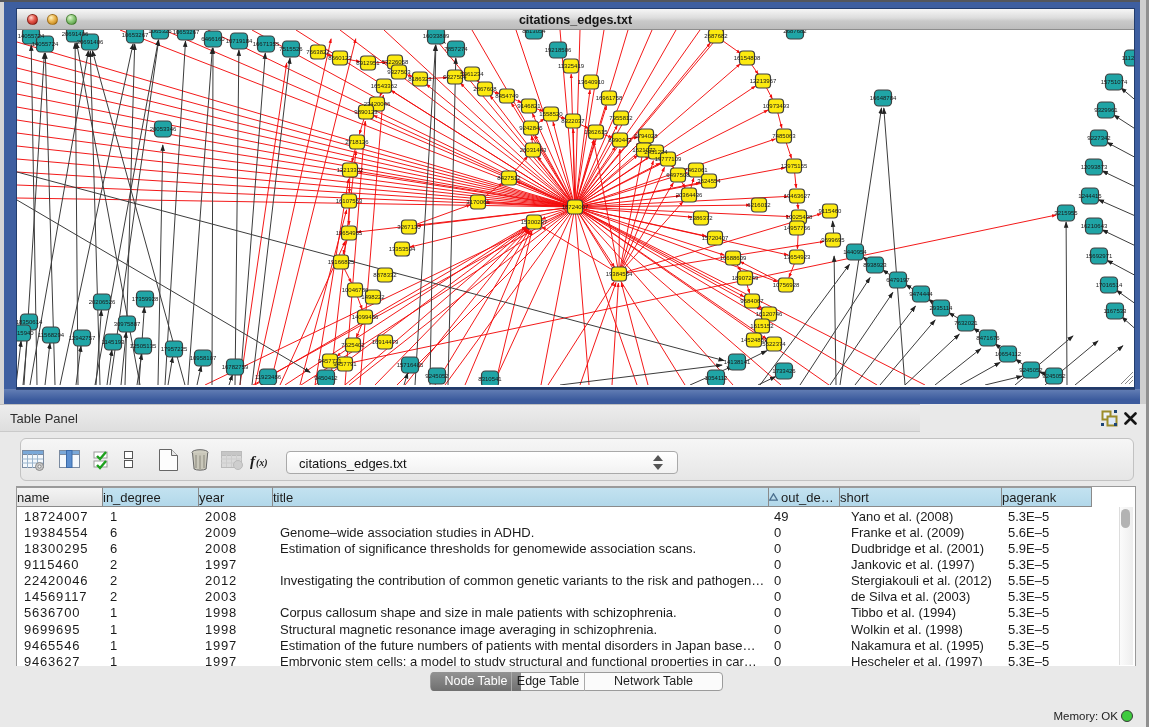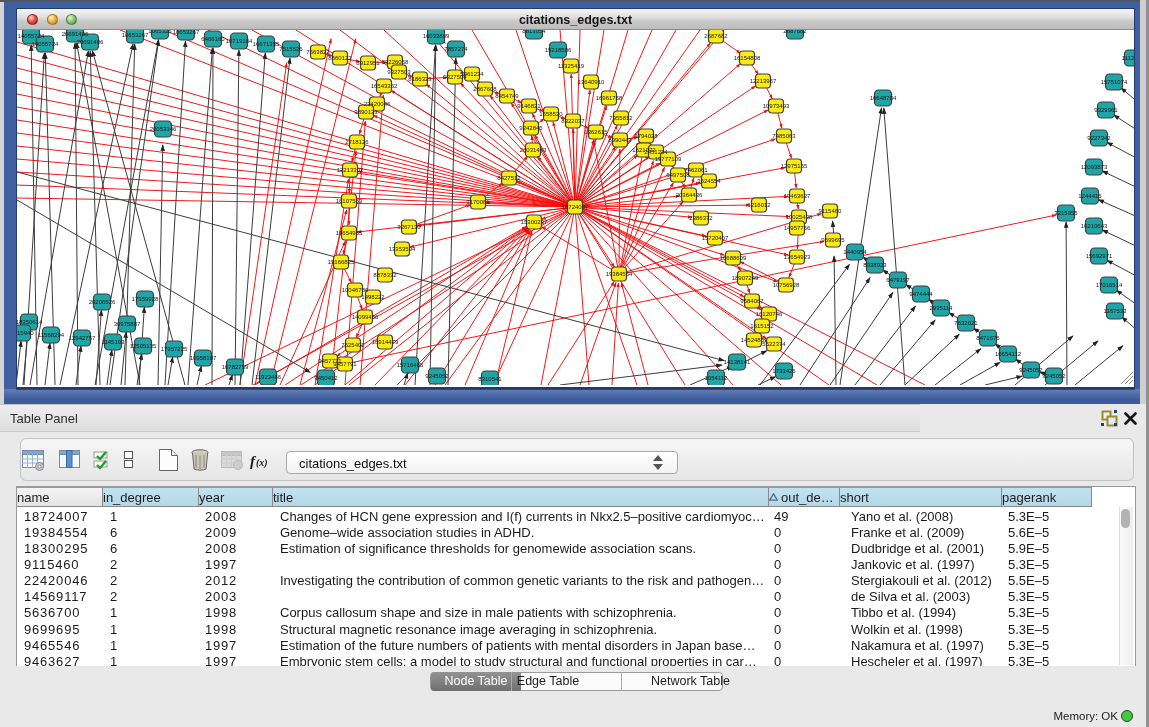--- a/index.html
+++ b/index.html
@@ -682,21 +682,20 @@
 <div class="hcell" style="left:769px;width:71px"><svg width="9" height="8" style="margin-right:3px;margin-bottom:1px">
       <path d="M4.5 0.8 L8.4 7.2 H0.6 z" fill="none" stroke="#4a6f8e" stroke-width="1.3"></path>
     </svg>out_de…</div>
 <div class="hcell" style="left:840px;width:162px">short</div>
 <div class="hcell" style="left:1002px;width:90px">pagerank</div>
 <div class="abs" style="left:17px;top:507px;width:1118px;height:159px;overflow:hidden;background:#fff">
 <div class="row" style="top:1.5px">
       <span style="left:7px;letter-spacing:0.8px">18724007</span>
       <span style="left:93px">1</span>
       <span style="left:188px;letter-spacing:0.8px">2008</span>
-      <span style="left:263px">Changes of HCN gene expression and I(f) currents in Nkx2.5–positive cardiomyoc…</span>
       <span style="left:757px">49</span>
       <span style="left:834px">Yano et al. (2008)</span>
       <span style="left:991px">5.3E–5</span>
     </div>
     <div class="row" style="top:17.6px">
       <span style="left:7px;letter-spacing:0.8px">19384554</span>
       <span style="left:93px">6</span>
       <span style="left:188px;letter-spacing:0.8px">2009</span>
       <span style="left:263px">Genome–wide association studies in ADHD.</span>
       <span style="left:757px">0</span>
@@ -754,34 +753,34 @@
       <span style="left:757px">0</span>
       <span style="left:834px">Wolkin et al. (1998)</span>
       <span style="left:991px">5.3E–5</span>
     </div>
     <div class="row" style="top:130.7px">
       <span style="left:7px;letter-spacing:0.8px">9465546</span>
       <span style="left:93px">1</span>
       <span style="left:188px;letter-spacing:0.8px">1997</span>
       <span style="left:263px">Estimation of the future numbers of patients with mental disorders in Japan base…</span>
       <span style="left:757px">0</span>
-      <span style="left:834px">Nakamura et al. (1997)</span>
+      <span style="left:834px">Nakamura et al. (1995)</span>
       <span style="left:991px">5.3E–5</span>
     </div>
     <div class="row" style="top:146.9px">
       <span style="left:7px;letter-spacing:0.8px">9463627</span>
       <span style="left:93px">1</span>
       <span style="left:188px;letter-spacing:0.8px">1997</span>
       <span style="left:263px">Embryonic stem cells: a model to study structural and functional properties in car…</span>
       <span style="left:757px">0</span>
       <span style="left:834px">Hescheler et al. (1997)</span>
       <span style="left:991px">5.3E–5</span>
     </div>
 </div>
 <div class="abs" id="scroll"></div>
 <div class="abs" id="thumb"></div>
 <div class="abs" id="seg"></div>
 <div class="segi" style="left:431px;width:90px;background:linear-gradient(#939393,#6f6f6f);color:#fff;border-radius:3px 0 0 3px;">Node Table</div>
 <div class="segi" style="left:511px;width:73px;border-left:1px solid #aaa;">Edge Table</div>
-<div class="segi" style="left:584px;width:138px;border-left:1px solid #aaa;margin-left:37px;">Network Table</div>
+<div class="segi" style="left:584px;width:138px;border-left:1px solid #aaa;">Network Table</div>
 <div class="abs" id="memo">Memory: OK</div>
 <div class="abs" id="dot"></div>
 <div class="abs" id="desk-right2"></div>
 
 </body></html>

